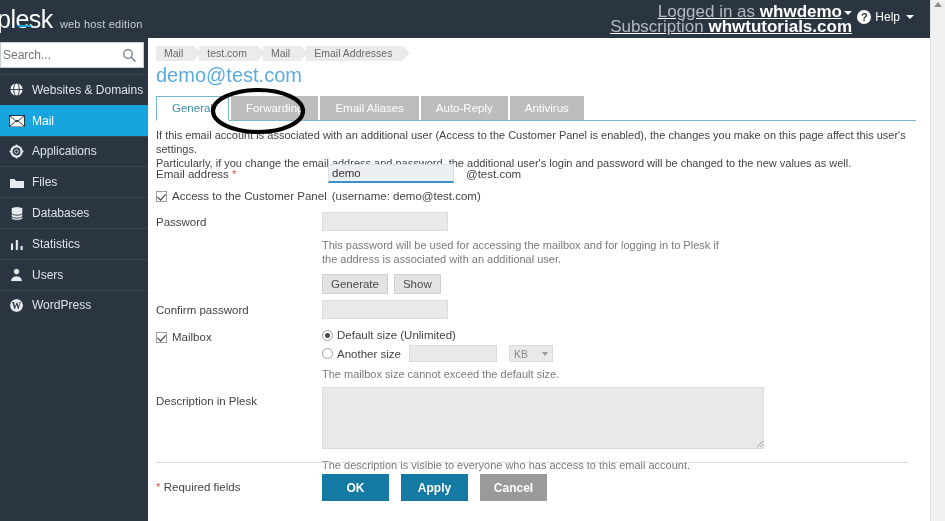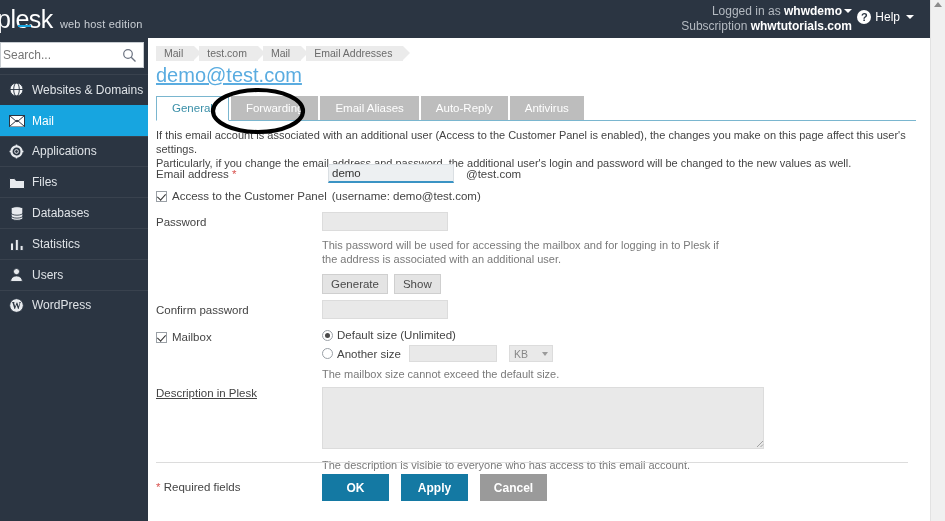--- a/index.html
+++ b/index.html
@@ -35,21 +35,21 @@
     position: absolute; left: 18px; top: 25px;
     width: 13px; height: 2px; background: #17a5e0;
   }
   .logo-sub {
     font-size: 11px; color: #c9ced4; margin-left: 7px;
     letter-spacing: 0.2px;
   }
 
   .login-block {
     position: absolute; right: 78px; top: 4px;
-    text-align: right; line-height: 15px; font-size: 12px;
+    text-align: right; line-height: 15px; font-size: 17px; text-decoration: underline;
   }
   .login-row { white-space: nowrap; }
   .login-label { color: #b4bac1; }
   .login-value { color: #ffffff; font-weight: bold; }
   .caret-down {
     display: inline-block; width: 0; height: 0;
     border-left: 4px solid transparent;
     border-right: 4px solid transparent;
     border-top: 4px solid #ffffff;
     margin-left: 2px; vertical-align: 2px;
@@ -132,21 +132,21 @@
   .crumb::after {
     content: ""; position: absolute; left: 100%; top: 0;
     width: 0; height: 0;
     border-top: 7.5px solid transparent;
     border-bottom: 7.5px solid transparent;
     border-left: 7px solid #ebebeb;
   }
 
   .page-title {
     position: absolute; left: 8px; top: 26px;
-    font-size: 20px; color: #5aace0; font-weight: 400; text-decoration: underline;
+    font-size: 20px; color: #5aace0; font-weight: 400;
   }
 
   
   .tabs {
     position: absolute; left: 8px; top: 58px;
     display: flex; align-items: flex-end;
     width: 760px;
     border-bottom: 1px solid #7ab6cf;
     height: 25px;
   }
@@ -523,21 +523,21 @@
             <div class="unitsel" style="margin-left:8px;">
               <span>KB</span>
               <span class="tri"></span>
             </div>
           </div>
           <div class="hint" style="margin-top:5px;">The mailbox size cannot exceed the default size.</div>
         </div>
       </div>
 
       <div class="row" style="height:80px;">
-        <span class="lbl" style="top:0;text-decoration:underline;">Description in Plesk</span>
+        <span class="lbl" style="top:8px;">Description in Plesk</span>
         <div class="ctl" style="position:relative;">
           <textarea class="descarea" placeholder="" style=""></textarea>
           <span class="grip" style="left:434px;top:50px;">
             <svg width="8" height="8" viewBox="0 0 8 8">
               <line x1="7" y1="1" x2="1" y2="7" stroke="#9a9a9a" stroke-width="0.9"></line>
               <line x1="7" y1="4.5" x2="4.5" y2="7" stroke="#9a9a9a" stroke-width="0.9"></line>
             </svg>
           </span>
           <div class="hint" style="margin-top:6px;">The description is visible to everyone who has access to this email account.</div>
         </div>

